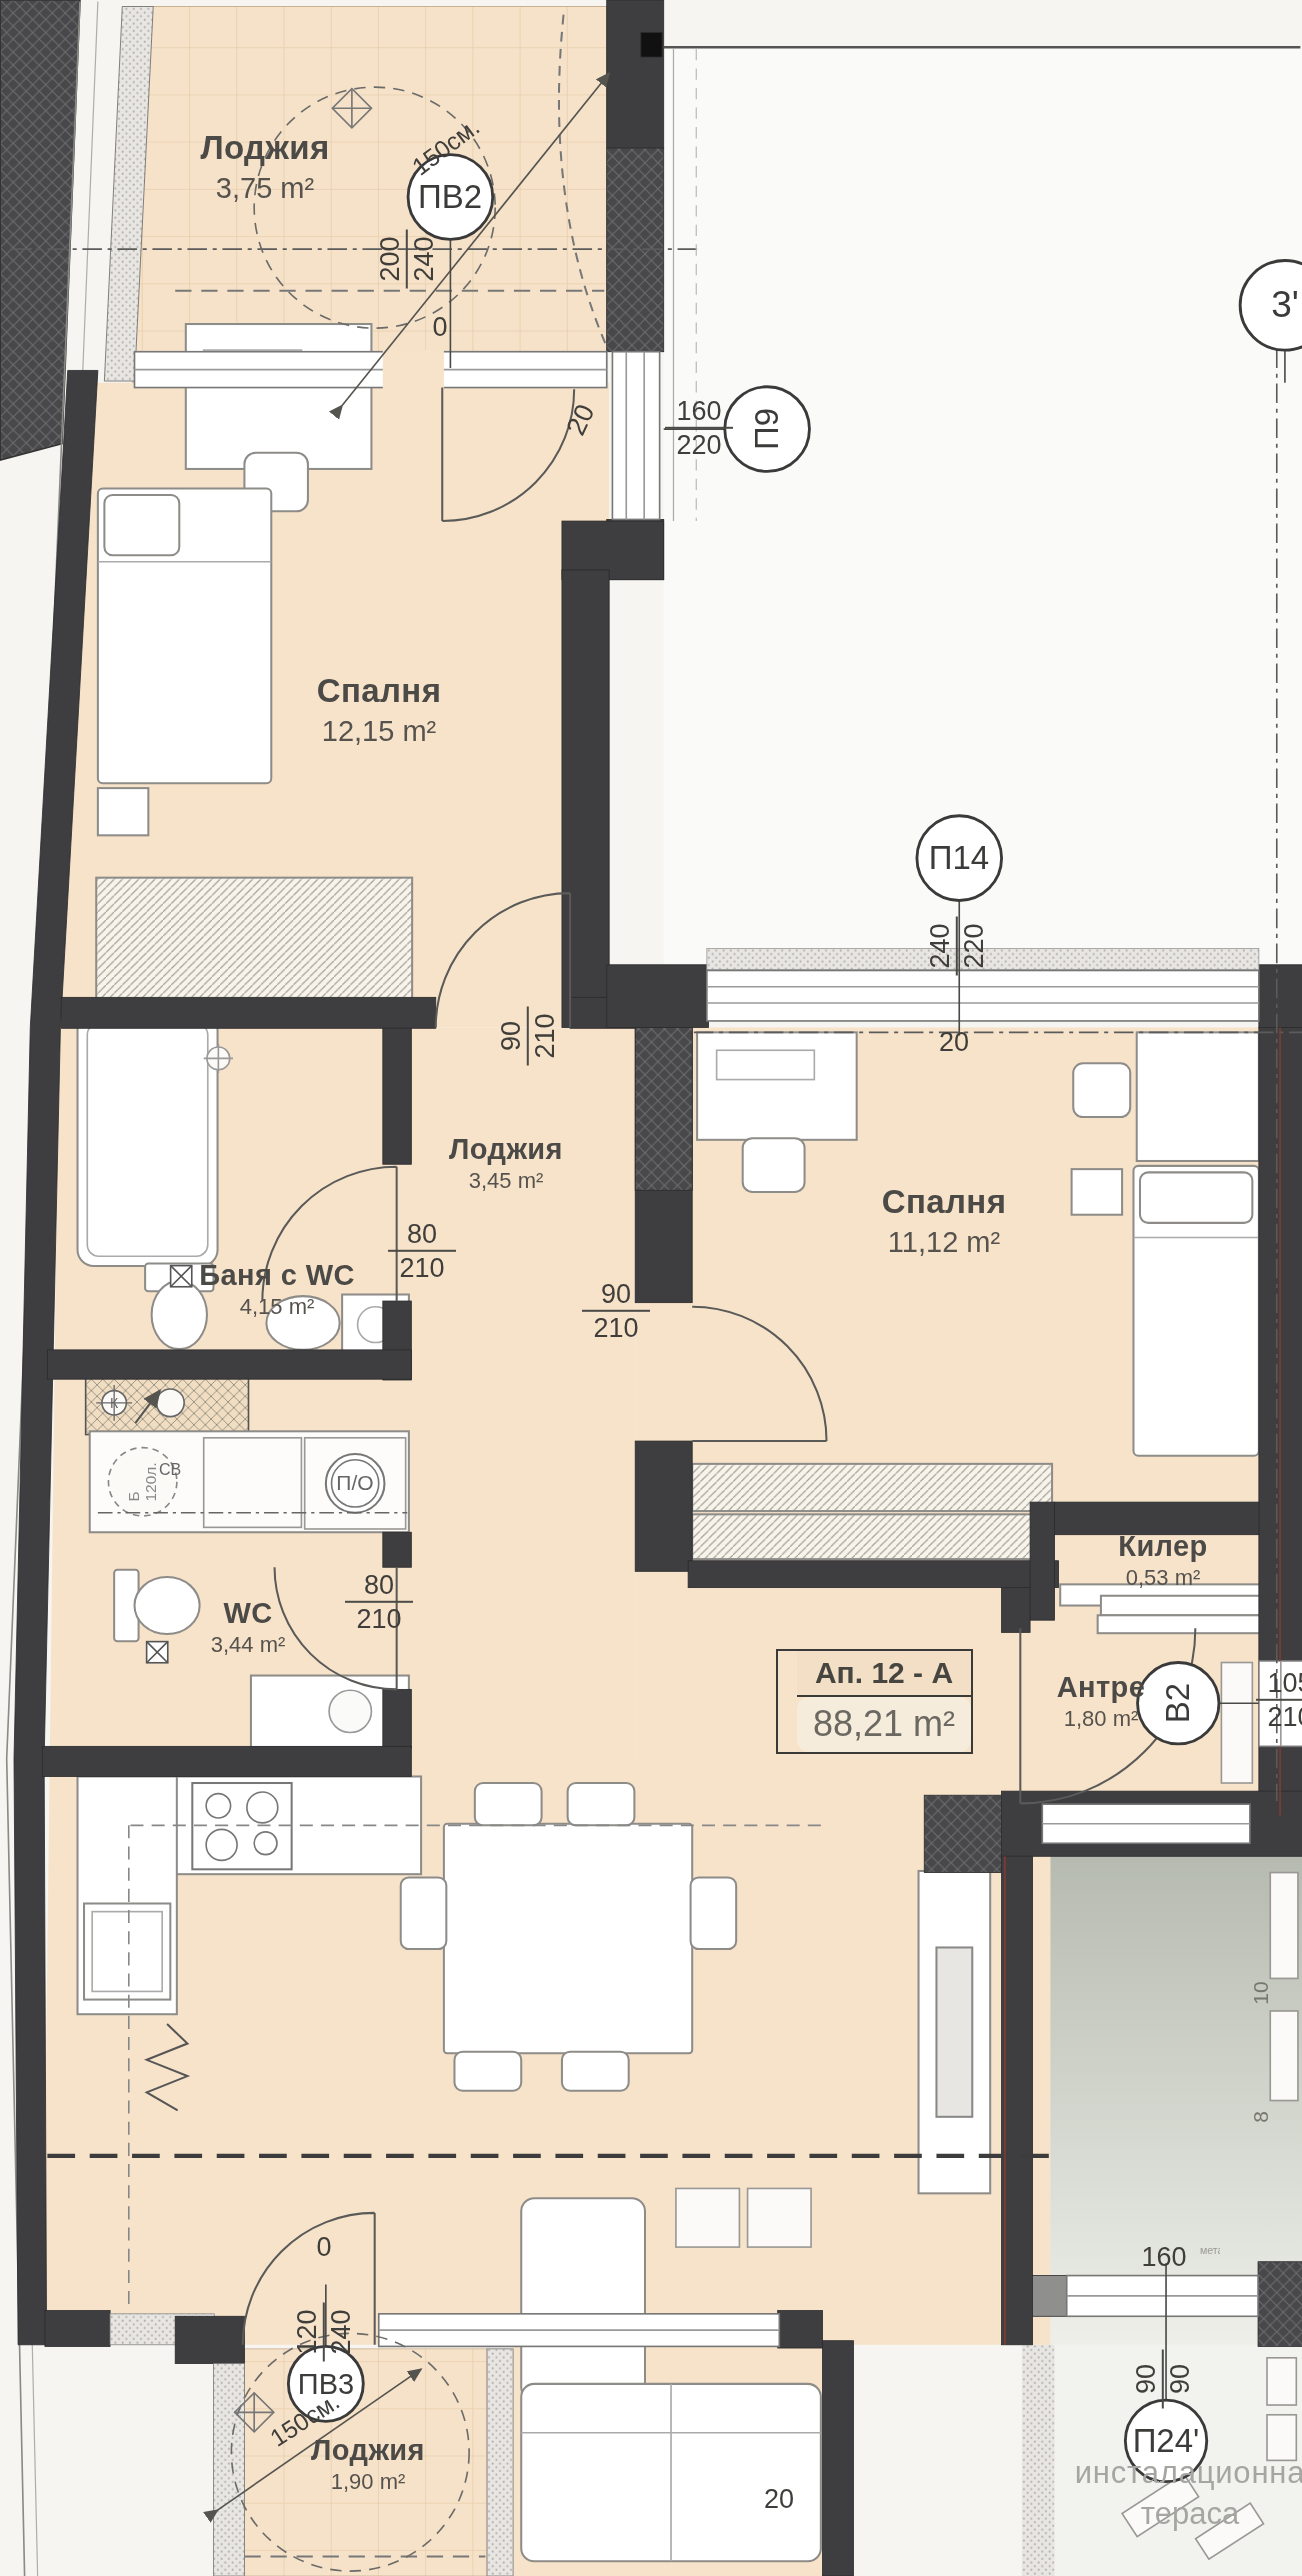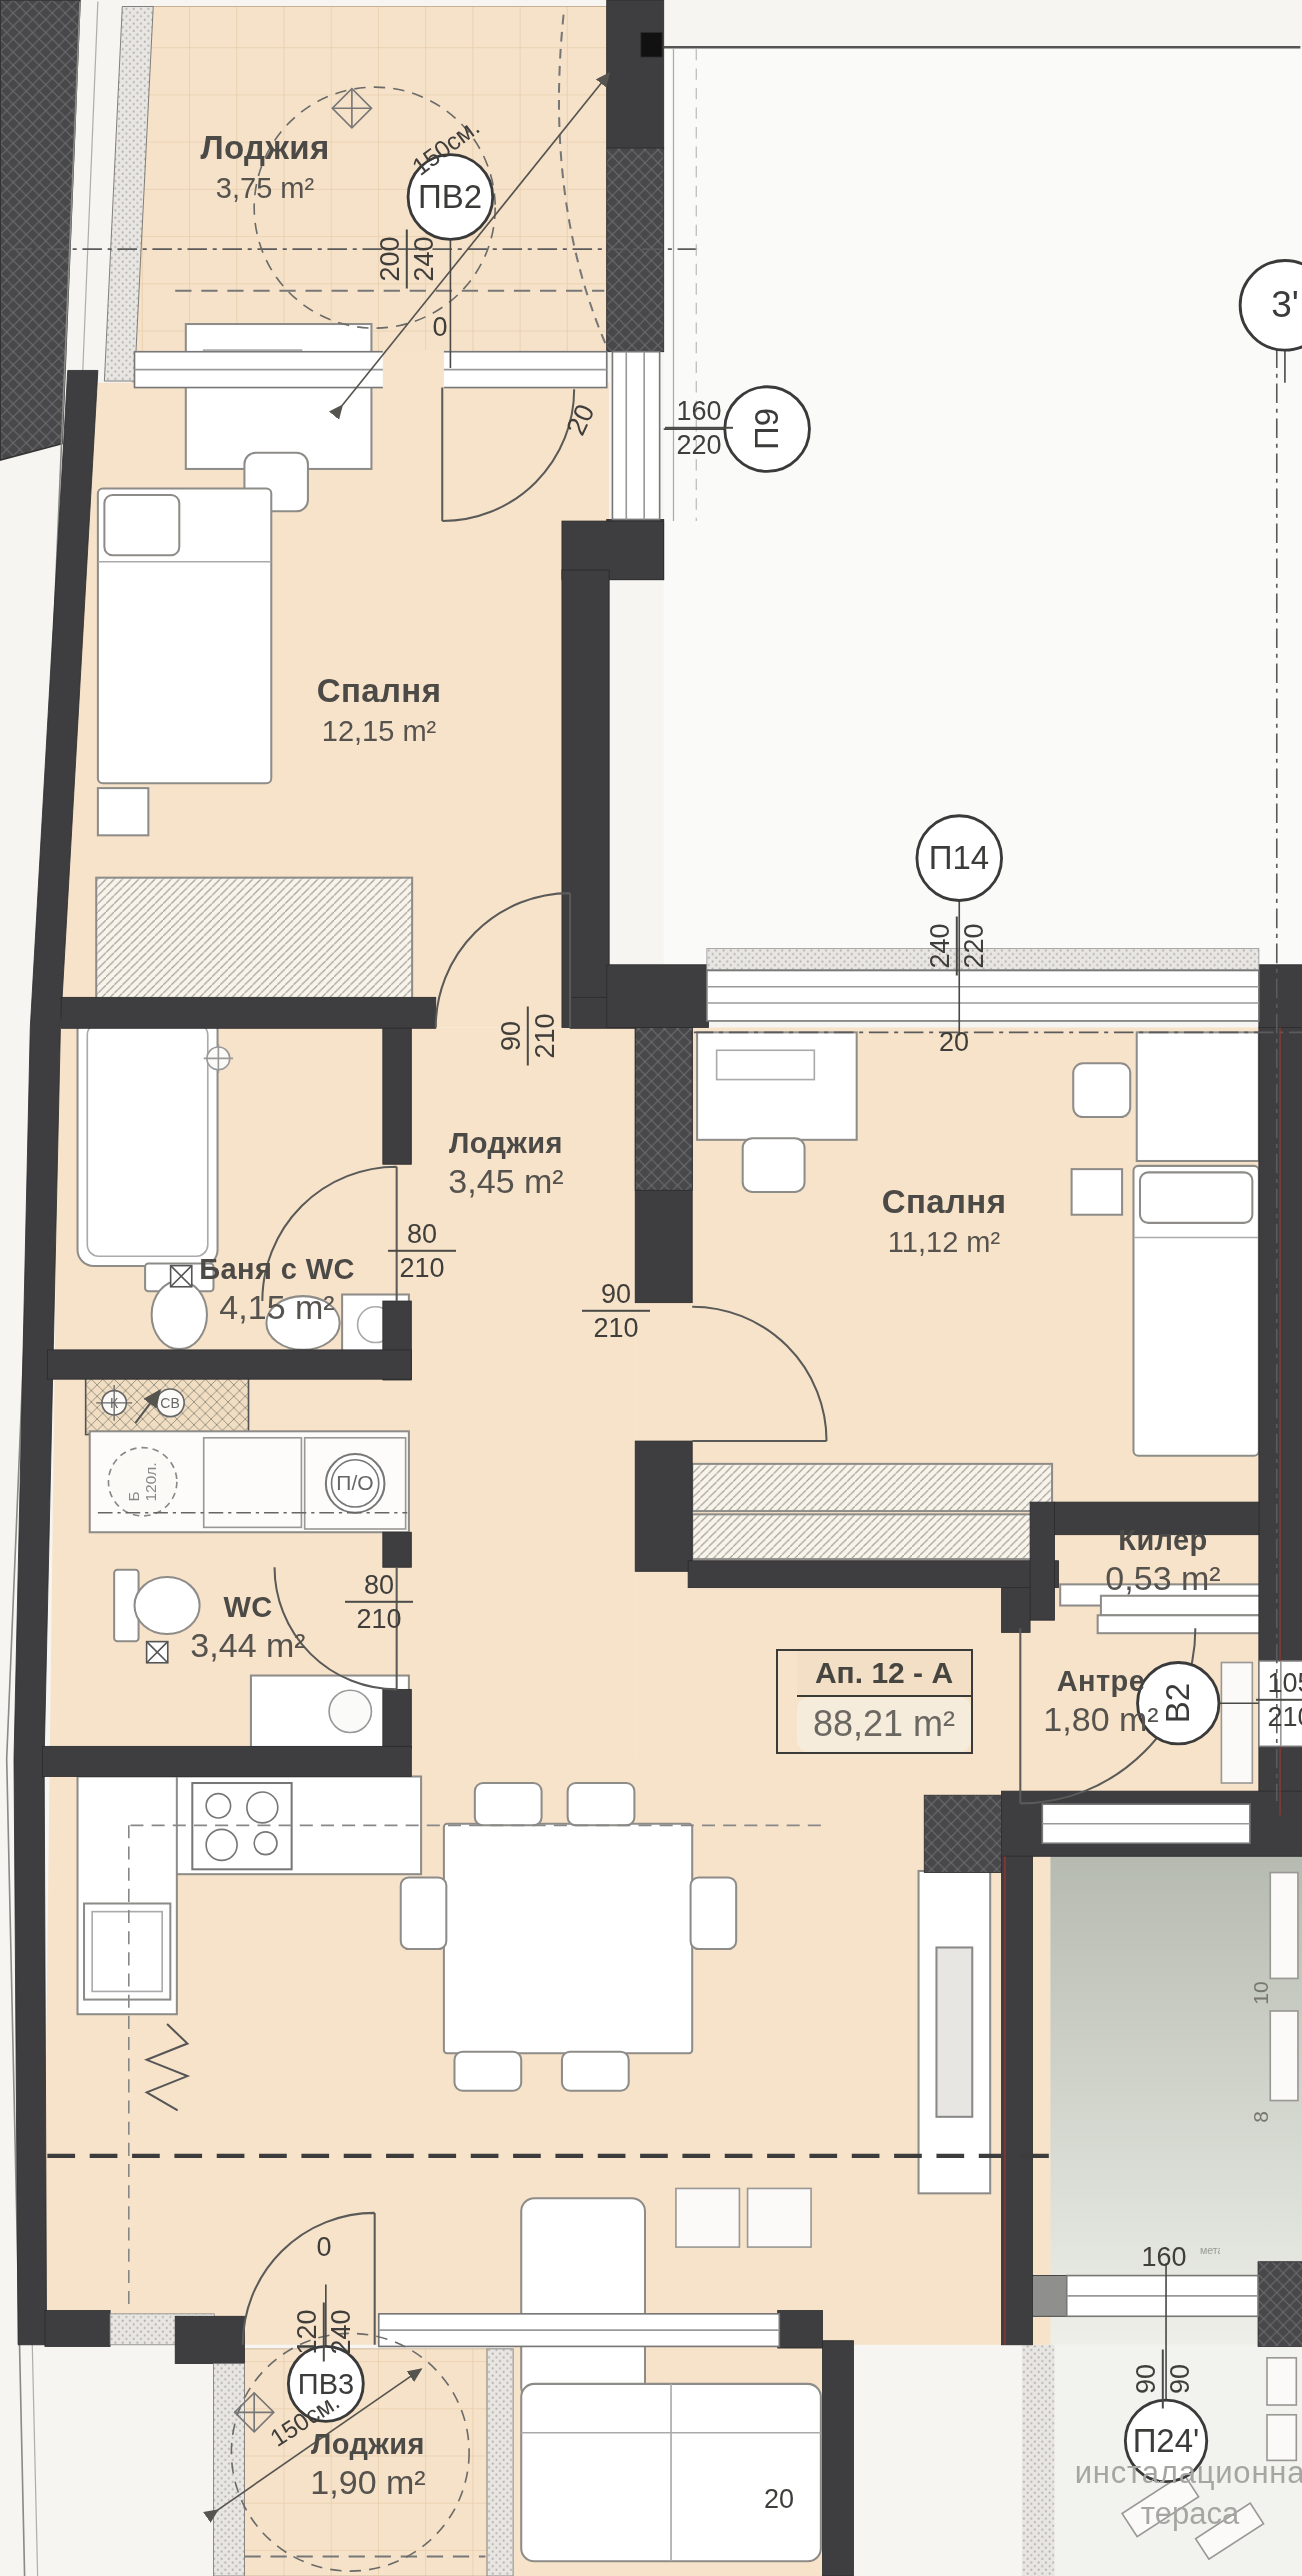--- a/index.html
+++ b/index.html
@@ -3,21 +3,21 @@
 <meta charset="utf-8">
 <style>
   html,body{margin:0;padding:0;background:#f6f5f2;}
   #plan{position:relative;width:1303px;height:2576px;overflow:hidden;
         font-family:"Liberation Sans",sans-serif;background:#f6f5f2;}
   #plan svg.base{position:absolute;left:0;top:0;}
   .room{position:absolute;text-align:center;transform:translate(-50%,-50%);color:#4c4a47;z-index:30;}
   .room .nm{font-weight:bold;font-size:33px;letter-spacing:0.4px;white-space:nowrap;}
   .room .ar{font-size:29px;margin-top:4.9px;color:#56534e;white-space:nowrap;text-align:center;}
   .room.sm .nm{font-size:29px;}
-  .room.sm .ar{font-size:34px;margin-top:2.4px;}
+  .room.sm .ar{font-size:22px;margin-top:2.4px;}
   .room.gray{color:#a5a5a1;}
   .room.gray .nm{font-weight:normal;font-size:31px;color:#a5a5a1;letter-spacing:0.8px;}
   .room.gray .ar{font-size:31px;color:#a5a5a1;}
   .mk{position:absolute;transform:translate(-50%,-50%);font-size:33px;font-weight:500;color:#3b3b3a;z-index:31;white-space:nowrap;}
   .mk.rot{transform:translate(-50%,-50%) rotate(-90deg);}
   .hdim,.vdim{position:absolute;display:flex;flex-direction:column;align-items:center;
       font-size:27px;line-height:1.06;color:#3f3e3b;z-index:31;transform:translate(-50%,-50%);}
   .vdim{transform:translate(-50%,-50%) rotate(-90deg);}
   .hdim .bar,.vdim .bar{width:100%;min-width:68px;height:0;border-top:2px solid #4a4a47;margin:1.6px 0;}
   .vdim .bar{min-width:59px;}
@@ -392,21 +392,21 @@
 
 <div class="mk" style="left:450px;top:197px;">ПВ2</div>
 <div class="mk rot" style="left:767px;top:429px;">П9</div>
 <div class="mk" style="left:959px;top:858px;">П14</div>
 <div class="mk rot" style="left:1178px;top:1703px;">В2</div>
 <div class="mk" style="left:326px;top:2384px;font-size:29px;">ПВ3</div>
 <div class="mk" style="left:1166px;top:2441px;">П24'</div>
 <div class="mk" style="left:1285px;top:305px;font-size:37px;">3'</div>
 <div class="mk" style="left:355px;top:1483px;font-size:21px;color:#666;">П/О</div>
 <div class="mk" style="left:114px;top:1403px;font-size:14px;color:#666;">К</div>
-<div class="mk" style="left:170px;top:1403px;font-size:14px;color:#666;">СВ</div>
+<div class="mk" style="left:170px;top:1470px;font-size:16px;color:#666;">СВ</div>
 <div class="mk rot" style="left:142px;top:1482px;font-size:15.5px;color:#888;line-height:1.1;">
   <div>Б</div>
   <div>120л.</div>
 </div>
 
 <div class="vdim" style="left:407px;top:259px;">
   <span>200</span>
       <span class="bar"></span>
       <span>240</span>
 </div>

